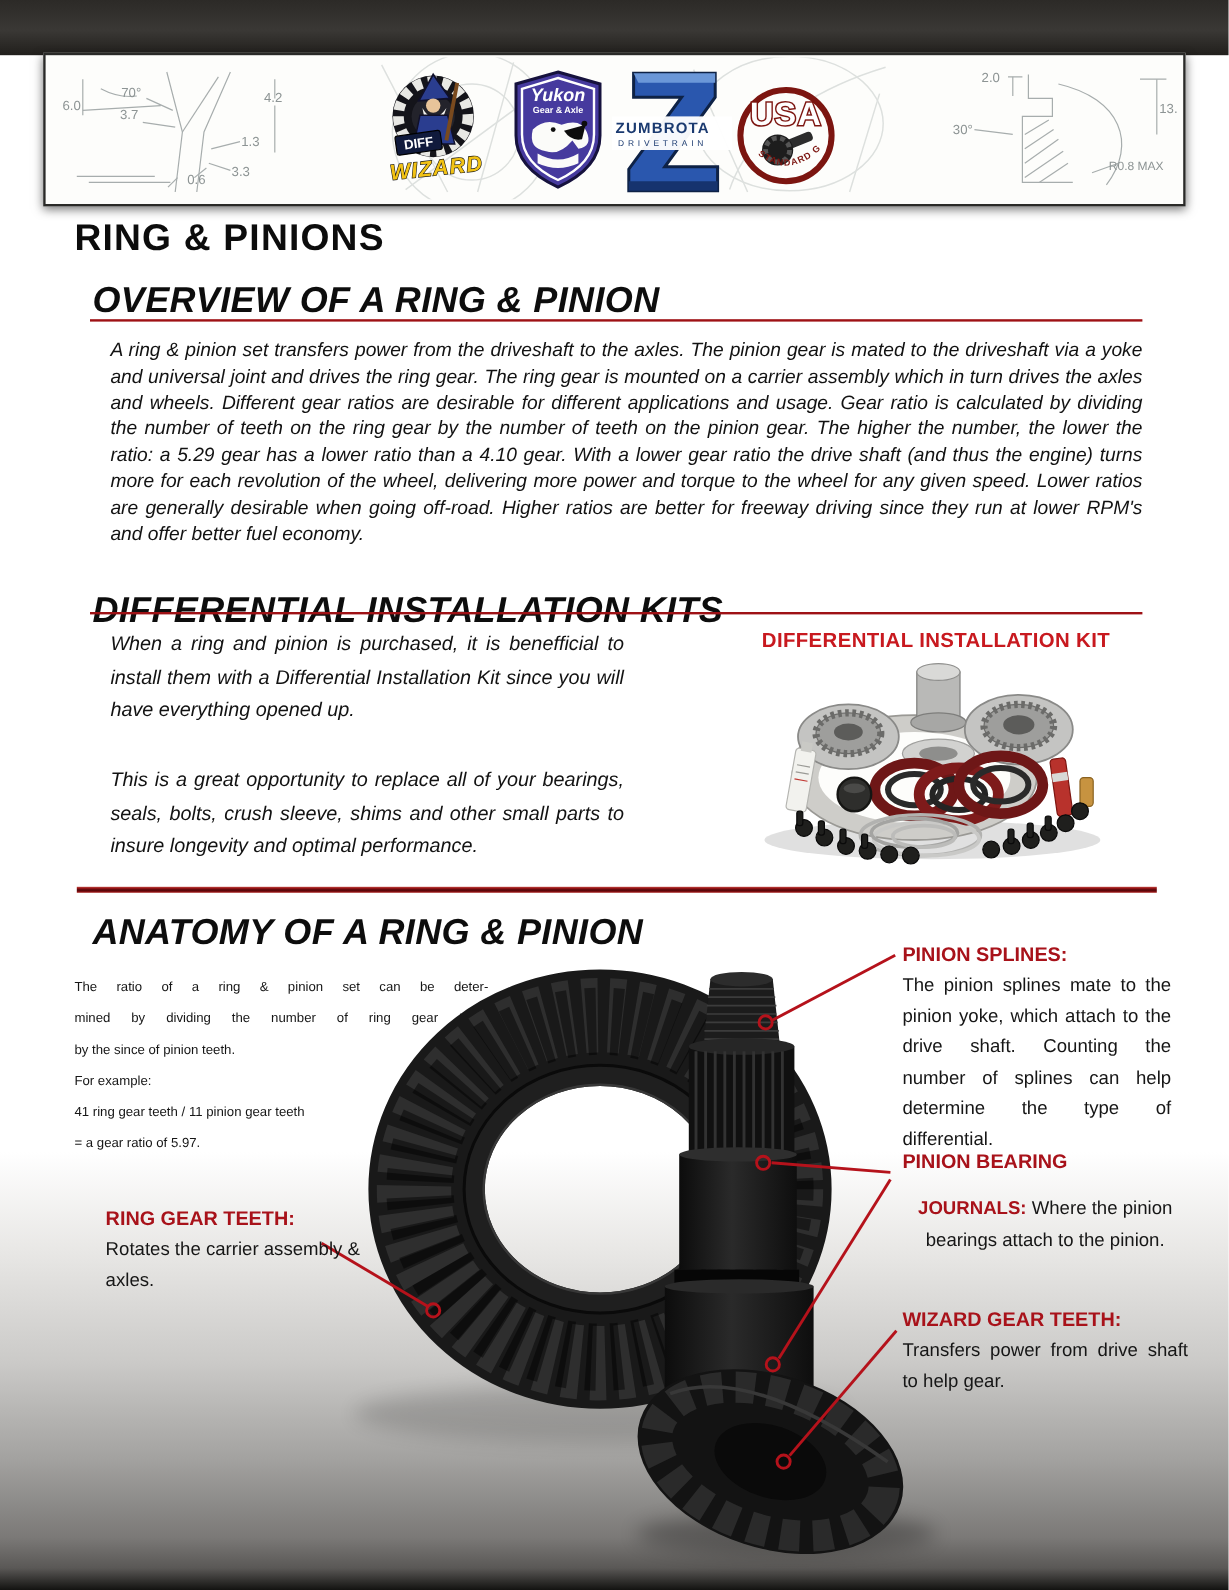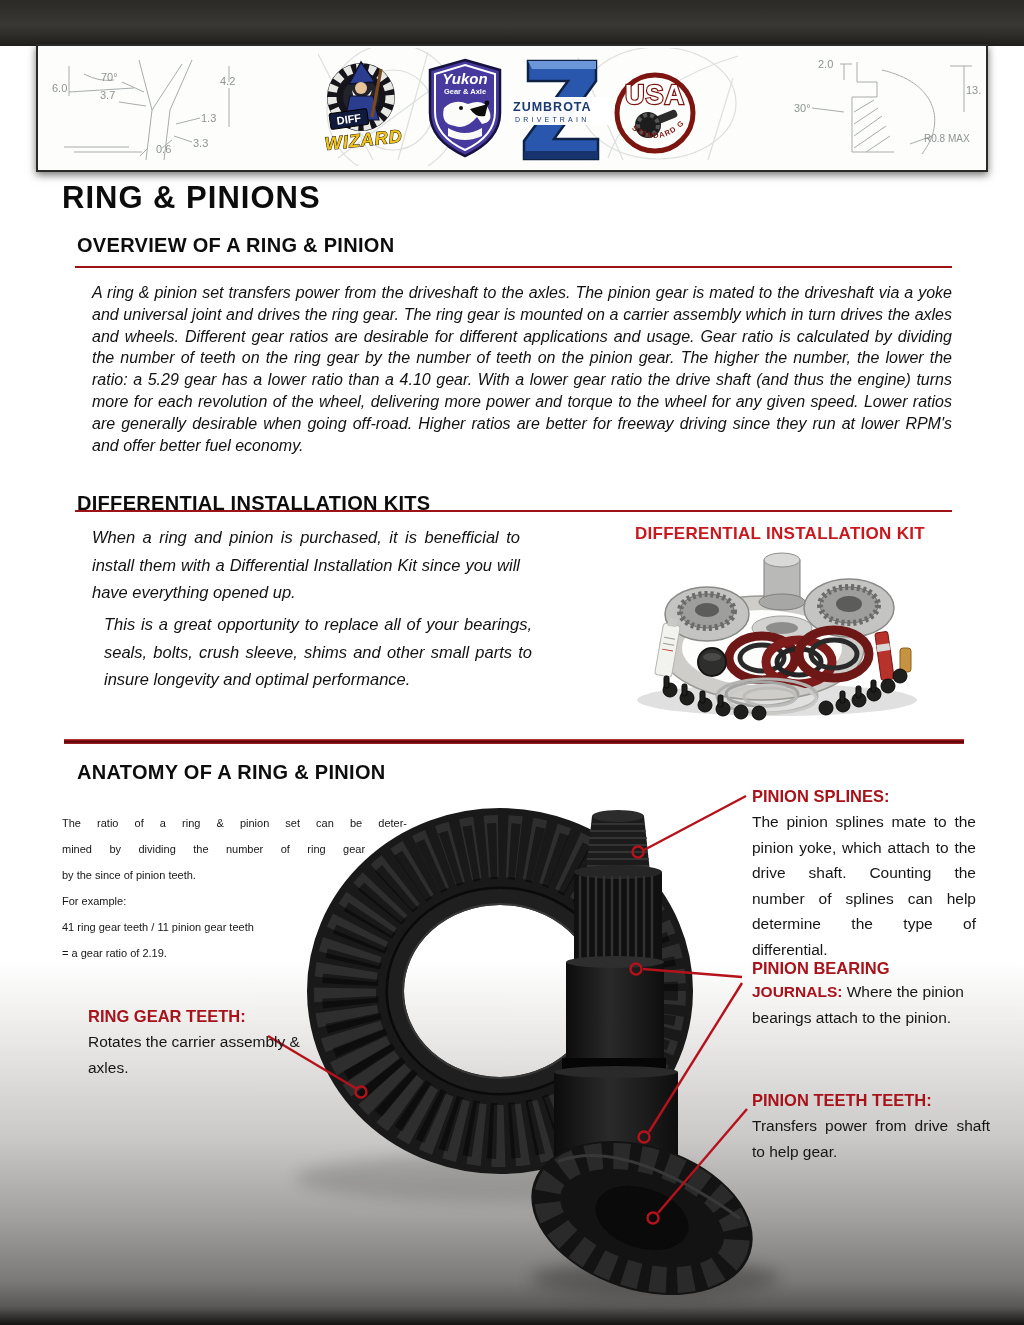--- a/index.html
+++ b/index.html
@@ -8,26 +8,26 @@
   .top-band{position:absolute;left:0;top:0;width:1024px;height:46px;
         background:linear-gradient(180deg,#2c2a27 0%,#3a3835 55%,#211f1c 100%);}
   .floor{position:absolute;left:0;top:960px;width:1024px;height:365px;
         background:linear-gradient(180deg,rgba(255,255,255,0) 0%,#e9e8e6 22%,#cbcac8 48%,
                    #a3a2a0 70%,#7b7977 88%,#5a5856 95%,#131311 100%);}
   .header-box{position:absolute;left:36px;top:44px;width:948px;height:124px;background:#fdfdfb;
         border:2px solid #2a2a28;box-shadow:0 3px 8px rgba(0,0,0,.55);}
   .hdr-svg{position:absolute;pointer-events:none;}
   .main-title{position:absolute;left:62px;top:180px;font-size:31px;font-weight:bold;
         letter-spacing:1px;color:#0c0c0c;}
-  .sec-heading{position:absolute;font-size:20px;font-weight:bold;letter-spacing:.3px;color:#0d0d0d;}
+  .sec-heading{position:absolute;font-size:30px;font-weight:bold;letter-spacing:.3px;color:#0d0d0d;font-style:italic;}
   .red-rule{position:absolute;height:2px;background:#9e1115;}
   .body-text{position:absolute;text-align:justify;color:#121212;font-style:italic;}
   .overview-body{left:92px;top:282px;width:860px;font-size:16px;line-height:21.8px;}
   .kits-p{left:92px;top:524px;width:428px;font-size:16.5px;line-height:27.5px;}
-  .kits-p2{top:611px;margin-left:12px;}
+  .kits-p2{top:637px;}
   .kit-label{position:absolute;left:585px;top:524px;width:340px;text-align:right;
         color:#c8191f;font-weight:bold;font-size:17px;letter-spacing:.3px;}
   .divider{position:absolute;left:64px;top:739px;width:900px;height:5px;
         background:linear-gradient(180deg,#c2463f 0%,#8c1013 30%,#4e0608 55%,#8c1013 85%,#b03a34 100%);}
   .anat-intro{position:absolute;left:62px;top:810px;width:345px;font-size:11px;
         line-height:26px;color:#161616;}
   .anat-intro .jl{text-align:justify;text-align-last:justify;}
   .callout{position:absolute;color:#161616;}
   .callout .c-title{color:#a8121a;font-weight:bold;font-size:16.5px;line-height:21px;}
   .callout .c-body{font-size:15.5px;line-height:25.5px;text-align:justify;margin-top:2px;}
@@ -279,21 +279,21 @@
   <div class="divider"></div>
 
   <h2 class="sec-heading" style="left:77px;top:761px;margin:0">ANATOMY OF A RING &amp; PINION</h2>
 
   <div class="anat-intro">
     <div class="jl">The ratio of a ring &amp; pinion set can be deter-</div>
     <div class="jl">mined by dividing the number of ring gear teeth</div>
     <div>by the since of pinion teeth.</div>
     <div>For example:</div>
     <div>41 ring gear teeth / 11 pinion gear teeth</div>
-    <div>= a gear ratio of 2.19.</div>
+    <div>= a gear ratio of 5.97.</div>
   </div>
 
   <svg class="fig-svg" width="1024" height="545" viewBox="0 0 1024 545">
     <defs>
       <linearGradient id="gj" x1="0" y1="0" x2="1" y2="0">
         <stop offset="0" stop-color="#0c0c0c"></stop>
           <stop offset="0.45" stop-color="#2a2a2a"></stop>
         <stop offset="1" stop-color="#0e0e0e"></stop>
       </linearGradient>
       <filter id="blur8" x="-50%" y="-50%" width="200%" height="200%">
@@ -373,29 +373,29 @@
     </g>
   </svg>
 
   <div class="callout" style="left:752px;top:786px;width:224px;">
     <div class="c-title">PINION SPLINES:</div>
     <div class="c-body">The pinion splines mate to the pinion yoke, which attach to the drive shaft. Counting the number of splines can help determine the type of differential.</div>
   </div>
 
   <div class="callout" style="left:752px;top:958px;width:238px;">
     <div class="c-title">PINION BEARING</div>
-    <div class="c-body left-align" style="margin-top:0;">
+    <div class="c-body left-align" style="margin-top:16px;text-align:center;">
       <span class="inline-red">JOURNALS:</span>
       <span>Where the pinion bearings attach to the pinion.</span>
     </div>
   </div>
 
   <div class="callout" style="left:88px;top:1006px;width:232px;">
     <div class="c-title">RING GEAR TEETH:</div>
     <div class="c-body left-align">Rotates the carrier assembly &amp; axles.</div>
   </div>
 
   <div class="callout" style="left:752px;top:1090px;width:238px;">
-    <div class="c-title">PINION TEETH TEETH:</div>
+    <div class="c-title">WIZARD GEAR TEETH:</div>
     <div class="c-body">Transfers power from drive shaft to help gear.</div>
   </div>
 
 </div>
 
 </body></html>

